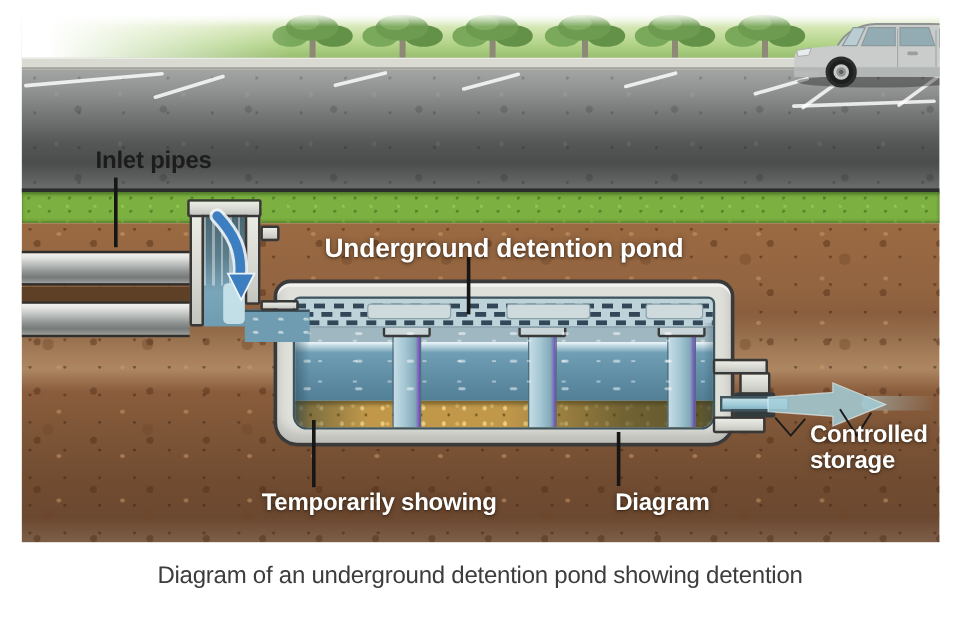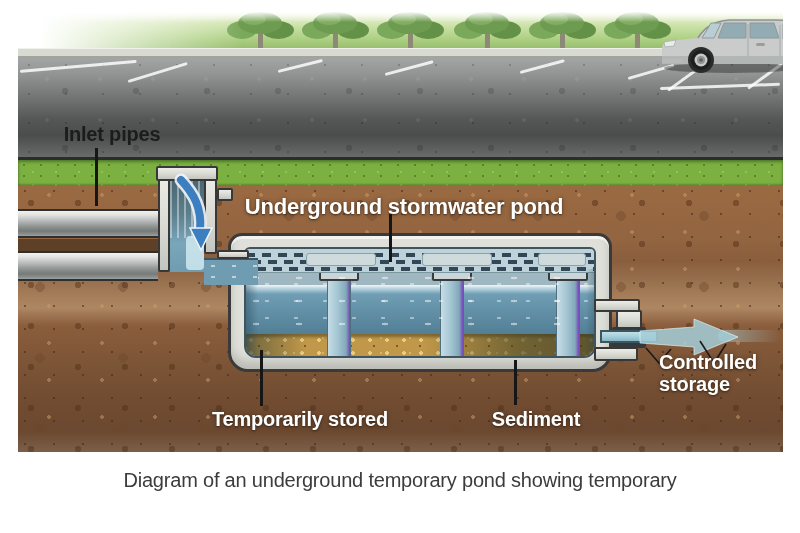--- a/index.html
+++ b/index.html
@@ -111,21 +111,21 @@
   .out-dark{left:594px;top:319px;width:34px;height:21px;background:#333a3d;border-radius:2px;}
   .out-pipe{left:582px;top:322px;width:58px;height:13px;border:2px solid #3e545e;
     background:linear-gradient(180deg,#c2e0e8 0%,#9fcbd8 60%,#86b4c4 100%);}
   .out-bar2{left:576px;top:339px;width:44px;height:14px;}
   .out-streak{left:700px;top:322px;width:62px;height:12px;border-radius:6px;
     background:linear-gradient(90deg,rgba(170,210,220,.55),rgba(170,210,220,0));}
 
   
   .leader{width:2.5px;background:#161616;}
   .lab{font-weight:bold;font-size:20px;letter-spacing:-.2px;white-space:nowrap;color:#ffffff;
-    text-shadow:0 1px 2px rgba(30,20,10,.6),0 0 5px rgba(30,20,10,.35);}
+    text-shadow:0 1px 2px rgba(30,20,10,.6),0 0 5px rgba(30,20,10,.35);margin-left:16px;}
   .lab-dark{color:#1c1c1c;text-shadow:none;}
   .lab-center{transform:translateX(-50%);}
   .lab-pond{font-size:22px;}
   .lab-outlet{white-space:normal;width:122px;line-height:22px;}
 
   .caption{left:0;top:469px;width:800px;height:64px;color:#3c3c3c;font-size:20px;}
   .caption div{width:100%;text-align:center;letter-spacing:-.2px;}
   .cap1{top:0;} .cap2{top:31px;}
 </style>
 </head>
@@ -254,22 +254,22 @@
         <polyline points="682,333 696,355 708,336"></polyline>
       </g>
     </svg>
 
     <div class="leader" style="left:77px;top:140px;height:58px;"></div>
     <div class="leader" style="left:371px;top:206px;height:48px;"></div>
     <div class="leader" style="left:242px;top:342px;height:56px;"></div>
     <div class="leader" style="left:496px;top:352px;height:45px;"></div>
 
     <div class="lab lab-dark lab-center" style="left:94px;top:115px;">Inlet pipes</div>
-    <div class="lab lab-pond lab-center" style="left:386px;top:186px;">Underground stormwater pond</div>
-    <div class="lab lab-center" style="left:282px;top:400px;">Temporarily stored</div>
-    <div class="lab lab-center" style="left:518px;top:400px;">Sediment</div>
+    <div class="lab lab-pond lab-center" style="left:386px;top:186px;">Underground detention pond</div>
+    <div class="lab lab-center" style="left:282px;top:400px;">Temporarily showing</div>
+    <div class="lab lab-center" style="left:518px;top:400px;">Diagram</div>
     <div class="lab lab-outlet" style="left:641px;top:343px;">Controlled storage</div>
   </div>
 
   <div class="caption">
-    <div class="cap1">Diagram of an underground temporary pond showing temporary</div>
+    <div class="cap1">Diagram of an underground detention pond showing detention</div>
   </div>
 </div>
 
 </body></html>

